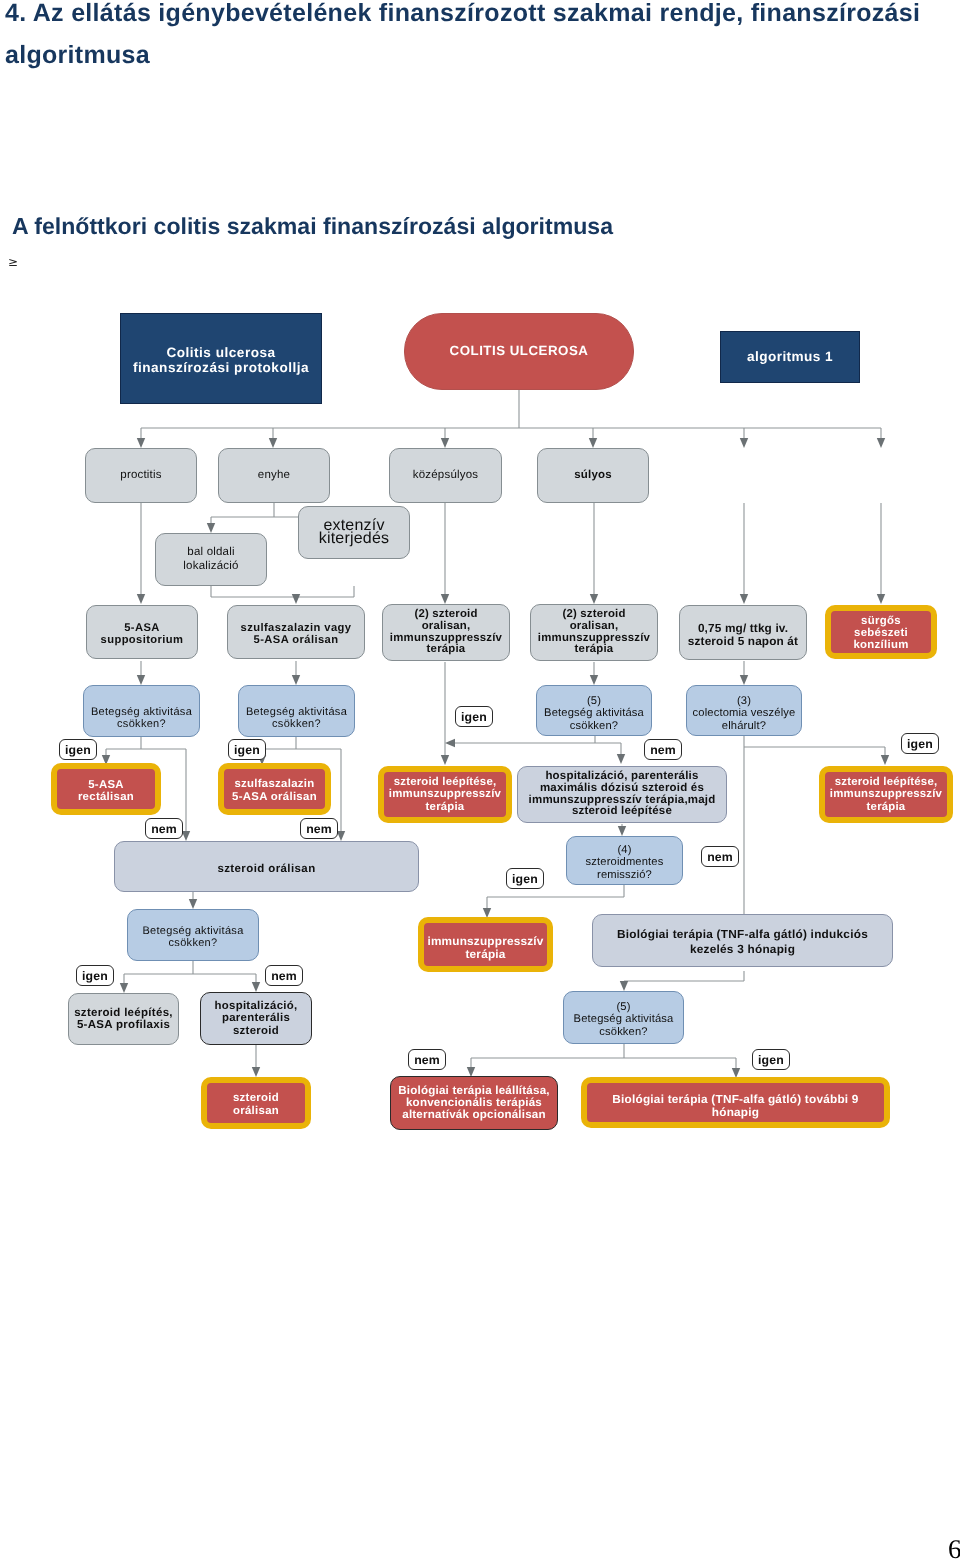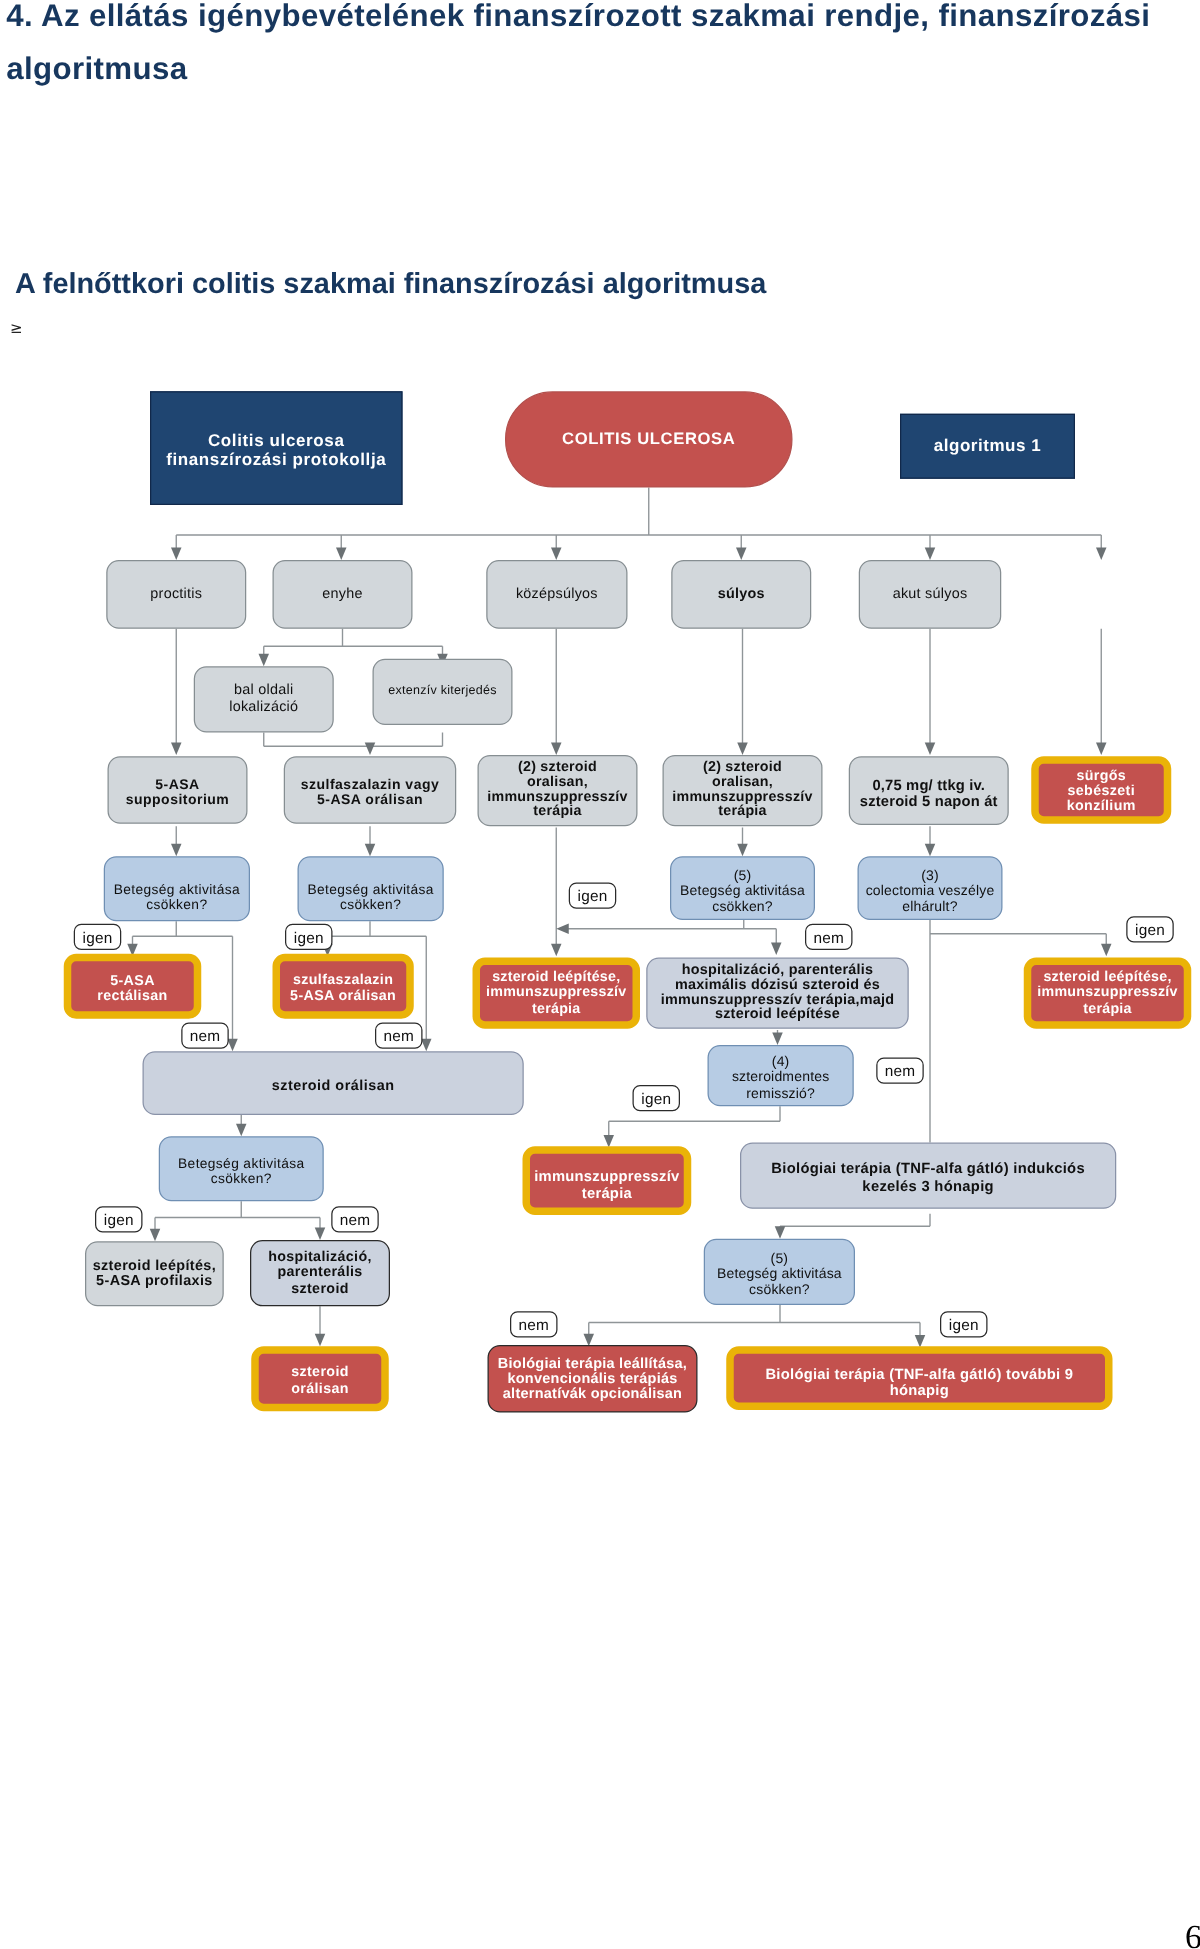--- a/index.html
+++ b/index.html
@@ -25,21 +25,21 @@
         justify-content:center;text-align:center;z-index:3;}
   .node .txt{display:block;width:100%;padding:0 2px;text-align:center;}
   .k-grey{background:#d2d7db;border:1px solid #868e92;border-radius:10px;color:#101010;}
   .k-blue{background:#b7cce4;border:1px solid #6f8fb3;border-radius:10px;color:#101010;}
   .k-lav {background:#cbd2de;border:1px solid #8992a8;border-radius:10px;color:#101010;}
   .k-red {background:#c3514e;border:6px solid #eab308;border-radius:10px;color:#ffffff;}
   .k-navy{background:#1f4571;border:1px solid #11284a;border-radius:0;color:#ffffff;}
   .k-redpill{background:#c3514e;border:1px solid #b2504d;border-radius:38px;color:#ffffff;}
   .lbl{position:absolute;box-sizing:border-box;background:#fff;border:1px solid #2b2b2b;
        border-radius:6px;color:#101010;display:flex;align-items:center;justify-content:center;
-       font-size:12.3px;z-index:4;letter-spacing:0.15px;}
+       font-size:12.3px;z-index:4;letter-spacing:0.15px;font-weight:bold;}
   .dk{border-color:#2a2a2a;border-width:1.4px;}
   #edges polyline{fill:none;stroke:#8f9598;stroke-width:1.1;}
   #edges .ah{fill:#6b7174;stroke:none;}
 </style>
 </head>
 <body>
 
 <div class="page">
 
   <div class="h-main" id="title1">4. Az ellátás igénybevételének  finanszírozott szakmai rendje, finanszírozási algoritmusa</div>
@@ -156,27 +156,24 @@
       </div>
   <div class="node k-grey" style="left:218px;top:448px;width:112px;height:55px;font-size:11.5px;font-weight:normal;line-height:12.19px;letter-spacing:0.2px">
         <span class="txt">enyhe</span>
       </div>
   <div class="node k-grey" style="left:389px;top:448px;width:113px;height:55px;font-size:11.5px;font-weight:normal;line-height:12.19px;letter-spacing:0.2px">
         <span class="txt">középsúlyos</span>
       </div>
   <div class="node k-grey" style="left:537px;top:448px;width:112px;height:55px;font-size:11.5px;font-weight:bold;line-height:12.19px;letter-spacing:0.2px">
         <span class="txt">súlyos</span>
       </div>
-  <div class="node k-grey" style="left:687px;top:448px;width:114px;height:55px;font-size:11.5px;font-weight:normal;line-height:12.19px;letter-spacing:0.2px">
-        <span class="txt">akut súlyos</span>
-      </div>
   <div class="node k-grey" style="left:155px;top:533px;width:112px;height:53px;font-size:11.5px;font-weight:normal;line-height:13.5px;letter-spacing:0.2px">
         <span class="txt">bal oldali<br>lokalizáció</span>
       </div>
-  <div class="node k-grey" style="left:298px;top:527px;width:112px;height:53px;font-size:10px;font-weight:normal;line-height:12.19px;letter-spacing:0.2px">
+  <div class="node k-grey" style="left:298px;top:506px;width:112px;height:53px;font-size:16px;font-weight:normal;line-height:12.19px;letter-spacing:0.2px">
         <span class="txt">extenzív kiterjedés</span>
       </div>
   <div class="node k-grey" style="left:86px;top:605px;width:112px;height:54px;font-size:11.2px;font-weight:bold;line-height:11.8px;letter-spacing:0.4px">
         <span class="txt" style="transform:translateY(3px)">5-ASA<br>suppositorium</span>
       </div>
   <div class="node k-grey" style="left:227px;top:605px;width:138px;height:54px;font-size:11.2px;font-weight:bold;line-height:11.8px;letter-spacing:0.4px">
         <span class="txt" style="transform:translateY(3px)">szulfaszalazin vagy<br>5-ASA orálisan</span>
       </div>
   <div class="node k-grey" style="left:382px;top:604px;width:128px;height:57px;font-size:11.4px;font-weight:bold;line-height:11.9px;letter-spacing:0.2px">
         <span class="txt">(2) szteroid<br>oralisan,<br>immunszuppresszív<br>terápia</span>

